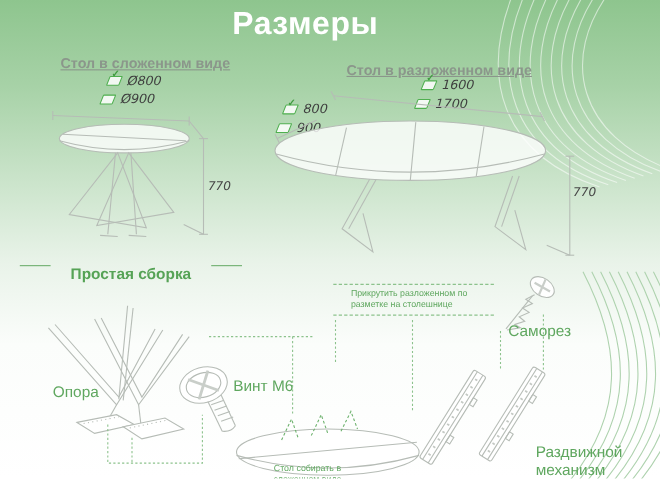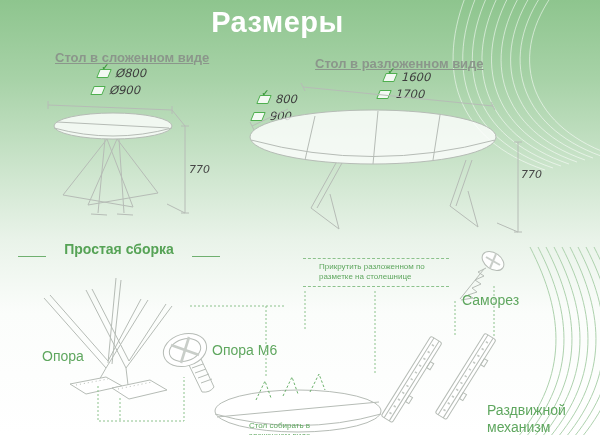--- a/index.html
+++ b/index.html
@@ -31,21 +31,21 @@
     font-size:11.5px; color:#3e3e3e; transform:skewX(-4deg); white-space:nowrap;
   }
   svg.drawing { position:absolute; overflow:visible; }
   svg.drawing .stroke { stroke:#b6bcb6; fill:none; stroke-width:1; }
   .dim-text {
     fill:#474747; font-size:11px; font-style:italic;
     font-family:"DejaVu Sans", sans-serif;
   }
   .assembly-title-row {
     position:absolute; left:18px; top:241px; width:202px;
-    display:flex; align-items:flex-end; gap:18px;
+    display:flex; align-items:flex-start; gap:18px;
   }
   .dline { height:1px; background:#6fb06f; flex:1; }
   .assembly-title { margin:0; color:#56a356; font-size:14px; font-weight:bold; white-space:nowrap; }
   .glabel { position:absolute; color:#5fa75f; font-size:14px; line-height:1.2; }
   .note { position:absolute; color:#5fa75f; font-size:8px; line-height:1.25; }
   .note.boxed { border-top:1px dashed #8cc28c; border-bottom:1px dashed #8cc28c; }
   .overlay { position:absolute; left:0; top:0; pointer-events:none; }
   .centered { text-align:center; }
 </style>
 </head>
@@ -187,38 +187,38 @@
       <path d="M80,95 L88,10"></path>
       <path d="M84,96 L93,12"></path>
       <line x1="78" y1="100" x2="70" y2="114"></line>
       <line x1="98" y1="100" x2="100" y2="117"></line>
       <path d="M42,116 l36,-7 l16,9 l-36,8 z" fill="rgba(255,255,255,.9)"></path>
       <path d="M84,120 l38,-8 l17,10 l-38,9 z" fill="rgba(255,255,255,.9)"></path>
       <path d="M48,117 l32,-6" stroke-dasharray="1,3"></path>
       <path d="M90,121 l34,-7" stroke-dasharray="1,3"></path>
     </g>
   </svg>
-  <span class="glabel" style="left:42px;top:348px">Опора</span>
+  <span class="glabel" style="left:48px;top:348px">Опора</span>
 
   <svg class="drawing" style="left:158px;top:326px" width="66" height="70">
     <g class="stroke">
       <ellipse cx="27" cy="24" rx="22" ry="16" transform="rotate(-16 27 24)" fill="rgba(255,255,255,.9)"></ellipse>
       <ellipse cx="27" cy="24" rx="16" ry="11" transform="rotate(-16 27 24)"></ellipse>
       <line x1="13" y1="19" x2="41" y2="29" stroke-width="2.6" stroke="#c9cec9"></line>
       <line x1="31" y1="11" x2="23" y2="37" stroke-width="2.6" stroke="#c9cec9"></line>
       <path d="M43,33 L56,61"></path>
       <path d="M31,39 L44,66"></path>
       <line x1="34" y1="42" x2="45" y2="38"></line>
       <line x1="37" y1="47" x2="48" y2="43"></line>
       <line x1="40" y1="52" x2="51" y2="48"></line>
       <line x1="43" y1="57" x2="54" y2="53"></line>
       <path d="M44,66 Q52,67 56,61"></path>
     </g>
   </svg>
-  <span class="glabel" style="left:212px;top:342px">Опора М6</span>
+  <span class="glabel" style="left:212px;top:342px">Винт М6</span>
 
   <svg class="drawing" style="left:208px;top:380px" width="180" height="58">
     <g class="stroke">
       <ellipse cx="90" cy="31" rx="83" ry="21" fill="#ffffff"></ellipse>
       <path d="M7,34 Q90,57 173,34"></path>
       <line x1="9" y1="37" x2="171" y2="22"></line>
     </g>
   </svg>
 
   <svg class="drawing" style="left:448px;top:248px" width="64" height="58">

